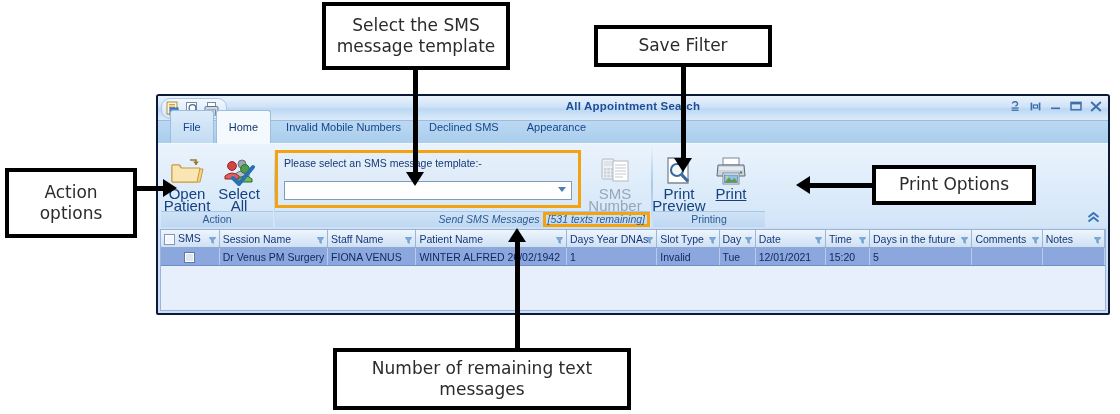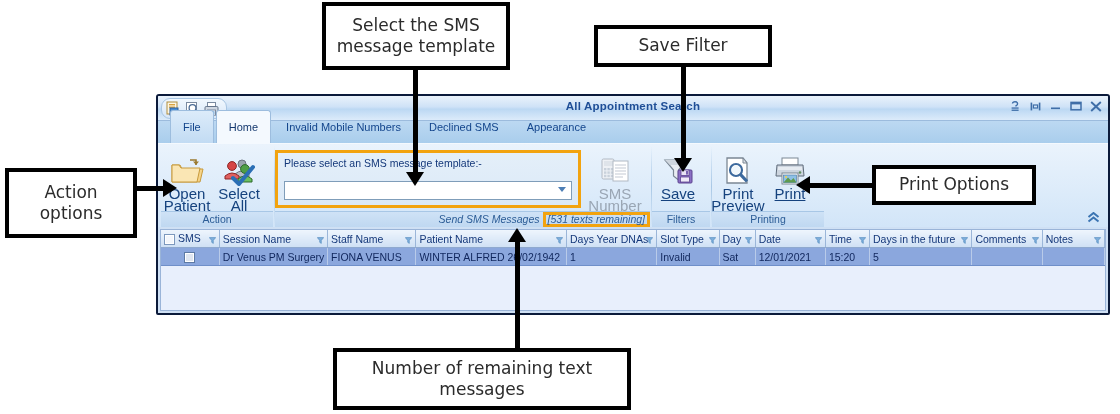--- a/index.html
+++ b/index.html
@@ -257,38 +257,20 @@
           <span>Number</span>
         </div>
       </div>
       <div class="glabel sendlabel">
         <span>Send SMS Messages</span>
         <span class="hl-count">[531 texts remaining]</span>
       </div>
     </div>
     <div class="gsep"></div>
 
-    <div class="rgroup" style="width:58px;">
-      <div class="gbody">
-        <div class="bigbtn">
-          <span class="ic">
-            <svg width="34" height="30" viewBox="0 0 34 30">
-              <path d="M4 4 L26 4 L17.5 14 L17.5 24 L12.5 20 L12.5 14 Z" fill="#e9edf2" stroke="#7b8794" stroke-width="1.2"></path>
-              <path d="M4 4 L26 4 L21 9 L9 9 Z" fill="#cfd6de"></path>
-              <rect x="17" y="14" width="14" height="13" rx="1" fill="#8b6fc4" stroke="#5c4490"></rect>
-              <rect x="20" y="14" width="8" height="5.5" fill="#e8e3f4" stroke="#5c4490" stroke-width=".8"></rect>
-              <rect x="25" y="15" width="2" height="3.6" fill="#7a62b0"></rect>
-              <rect x="19.5" y="21" width="9" height="5" fill="#efeaf8" stroke="#5c4490" stroke-width=".8"></rect>
-            </svg>
-          </span>
-          <span style="text-decoration:underline;text-underline-offset:1px;">Save</span>
-        </div>
-      </div>
-      <div class="glabel">Filters</div>
-    </div>
     <div class="gsep"></div>
 
     <div class="rgroup" style="width:112px;">
       <div class="gbody">
         <div class="bigbtn">
           <span class="ic">
             <svg width="34" height="30" viewBox="0 0 34 30">
               <path d="M6 2 L22 2 L26 7 L26 27 L6 27 Z" fill="#ffffff" stroke="#7b8794" stroke-width="1.3"></path>
               <path d="M22 2 L22 7 L26 7 Z" fill="#dde3ea" stroke="#7b8794" stroke-width="1"></path>
               <circle cx="15" cy="14" r="6" fill="none" stroke="#3d6a9e" stroke-width="2.2"></circle>
@@ -383,21 +365,21 @@
           </tr>
         </thead>
       <tbody id="grid-body">
           <tr>
             <td class="ctr"><span class="cbx dark"></span></td>
             <td>Dr Venus PM Surgery</td>
             <td>FIONA VENUS</td>
             <td>WINTER ALFRED 26/02/1942</td>
             <td>1</td>
             <td>Invalid</td>
-            <td>Sat</td>
+            <td>Tue</td>
             <td>12/01/2021</td>
             <td>15:20</td>
             <td>5</td>
             <td></td>
             <td></td>
           </tr>
         </tbody>
     </table>
   </div>
 </div>

